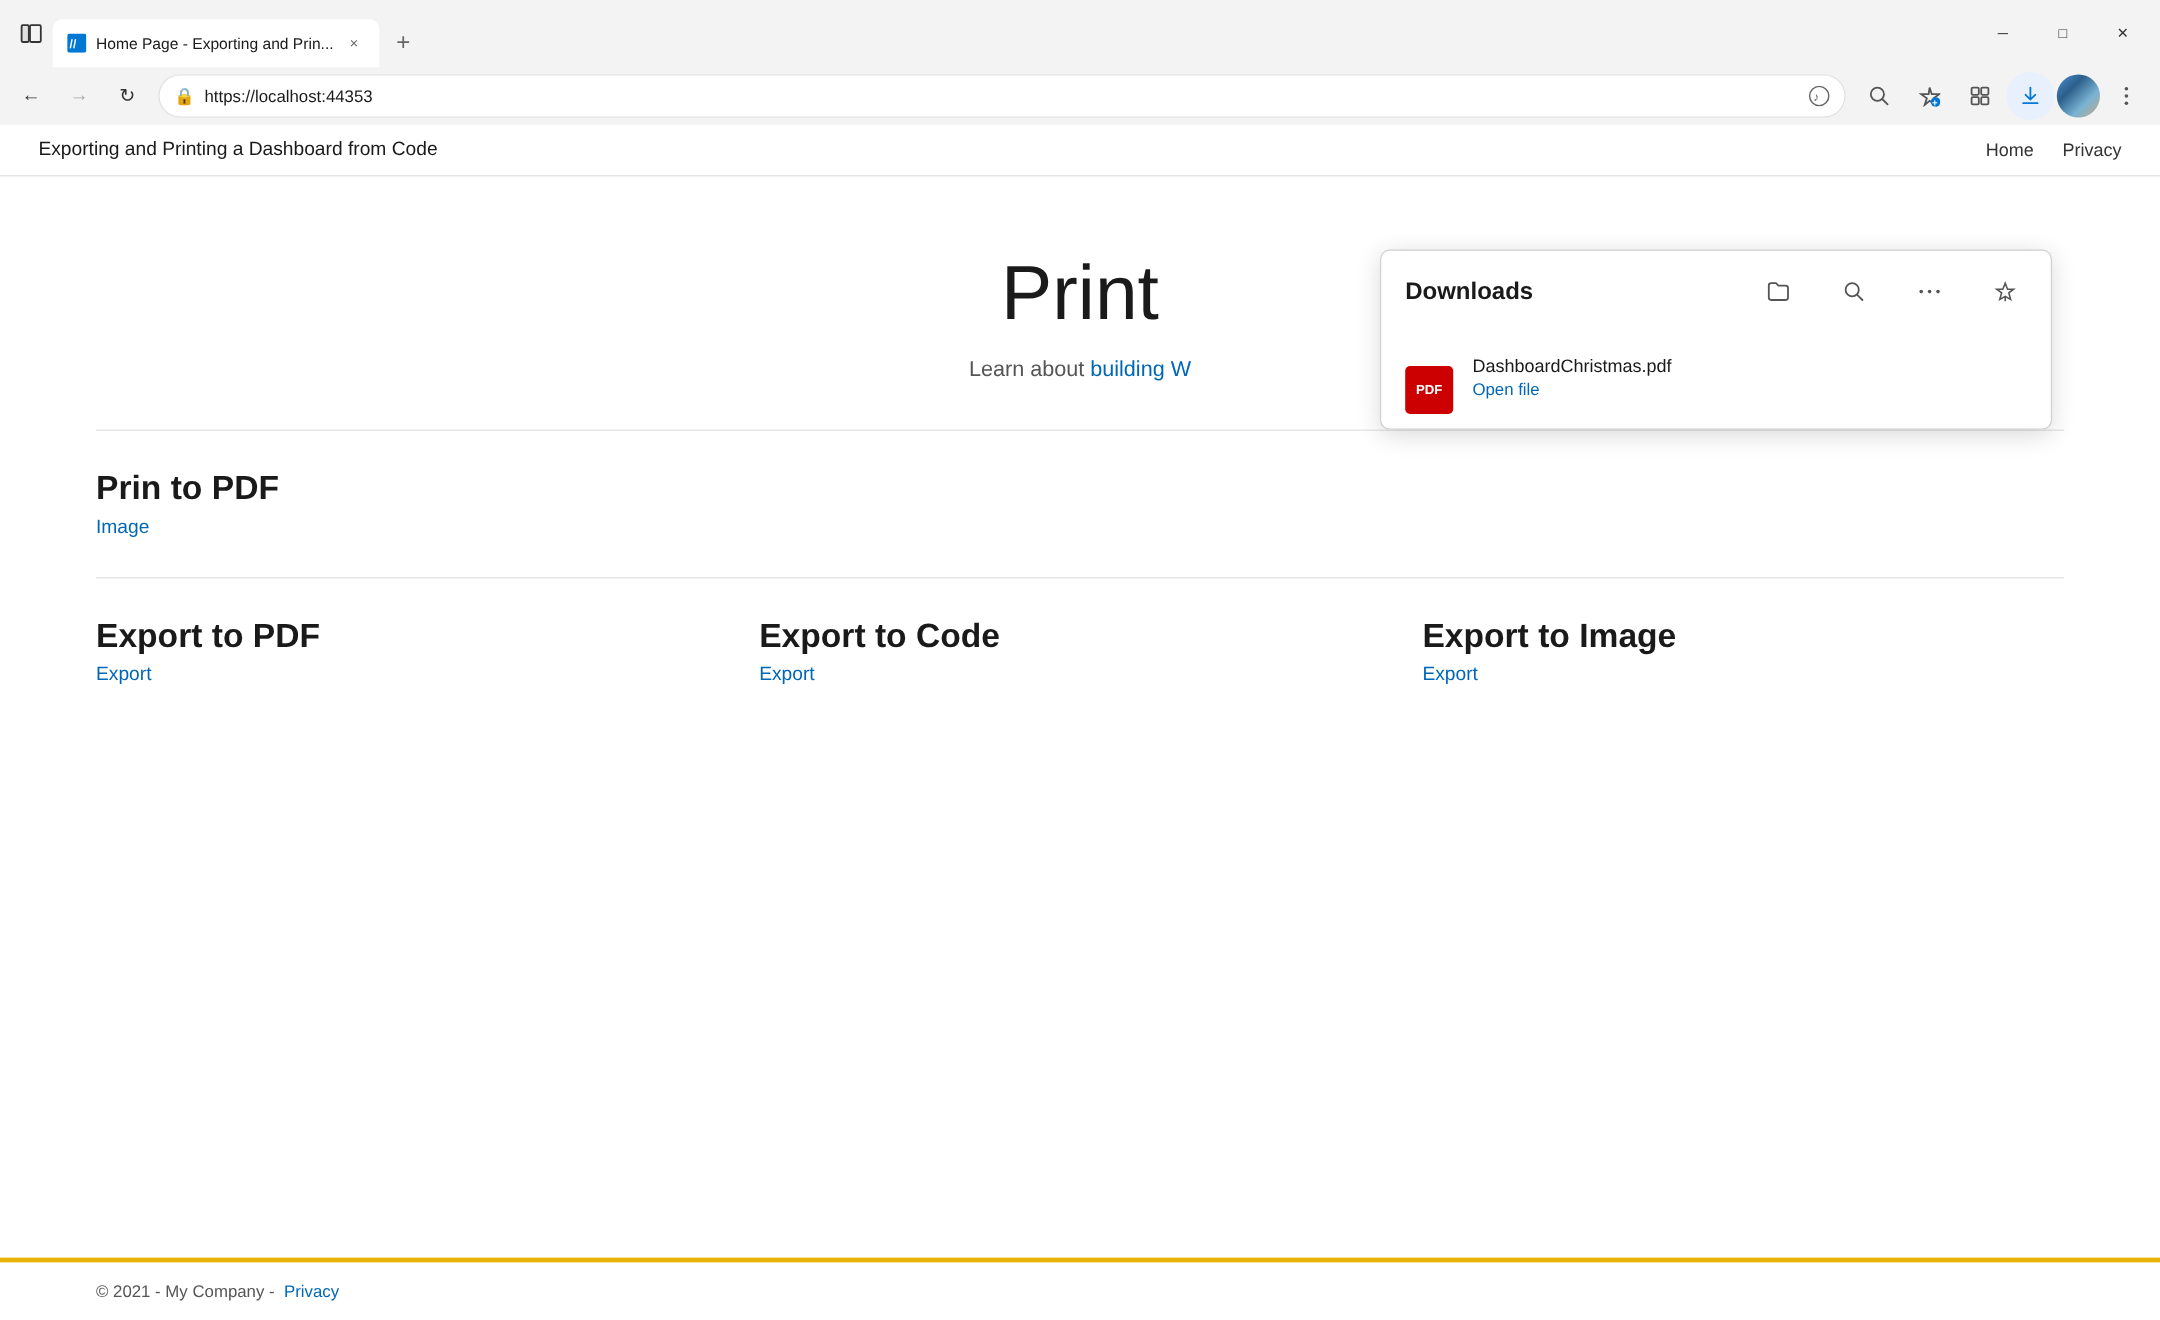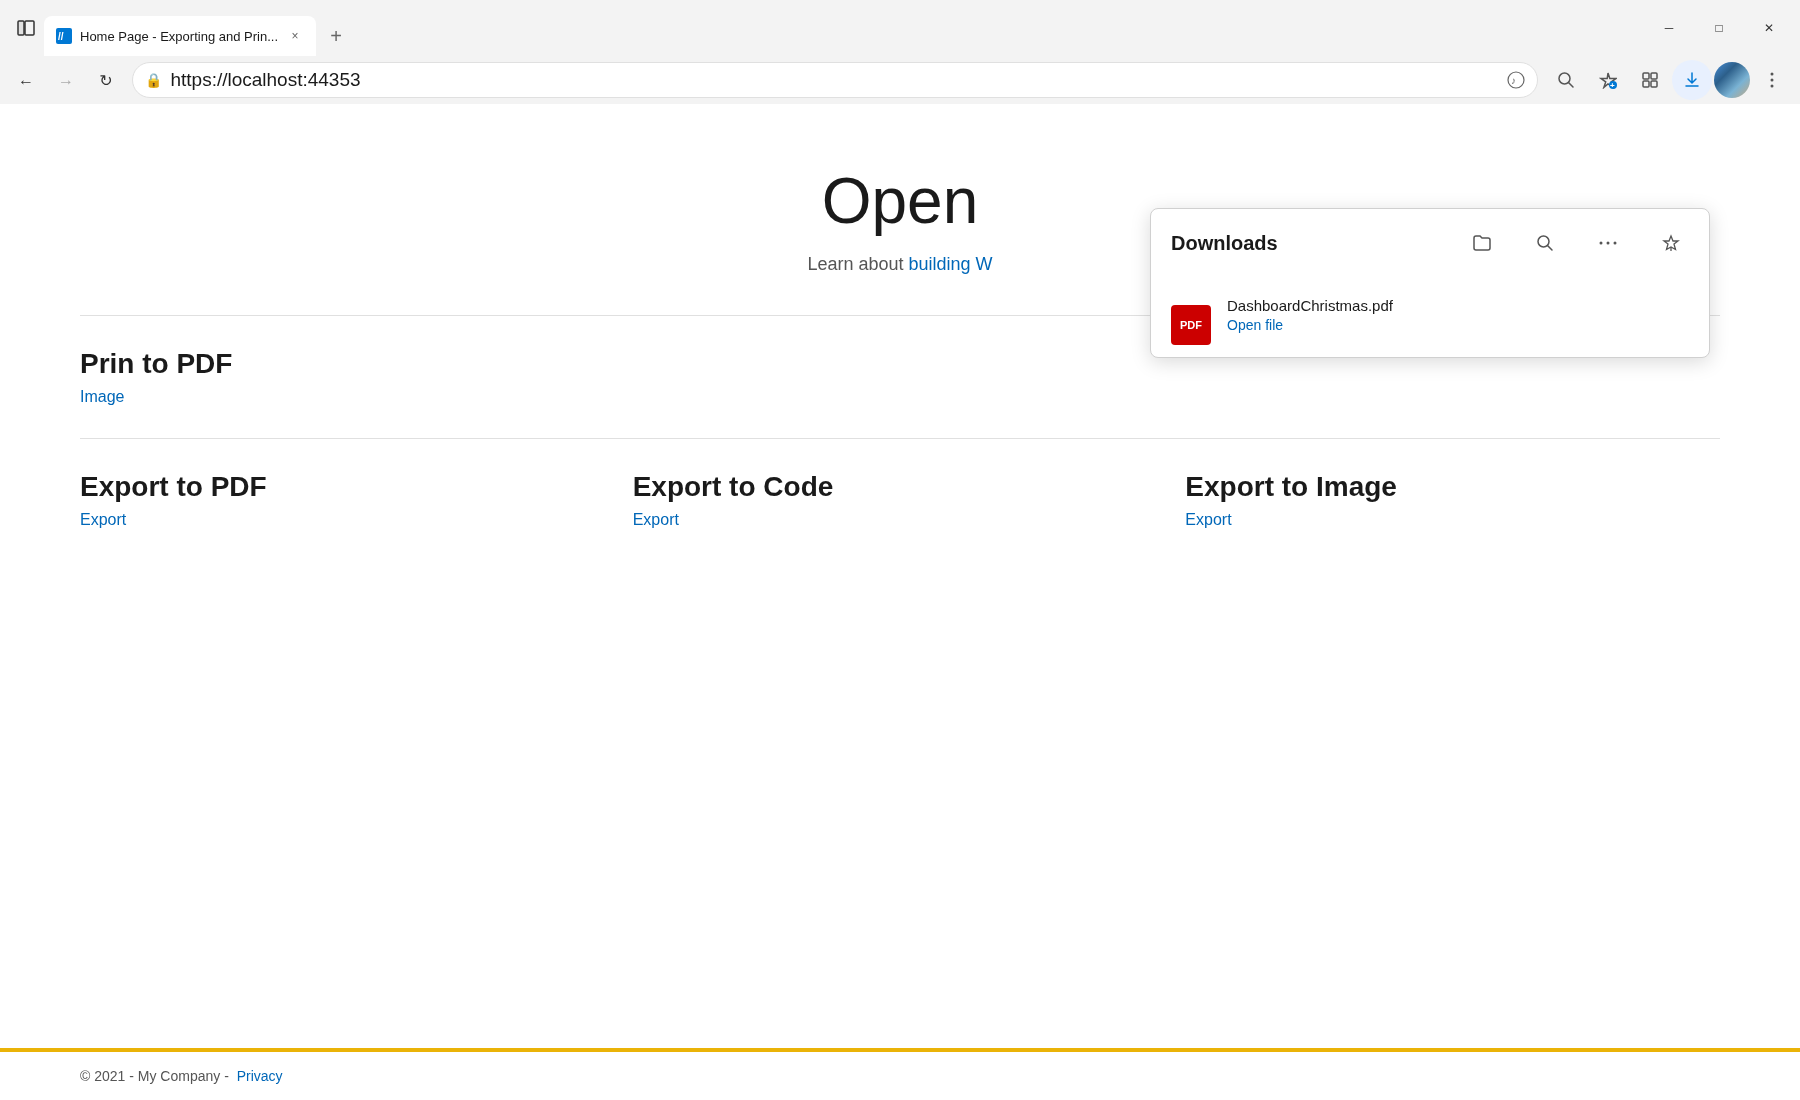--- a/index.html
+++ b/index.html
@@ -120,21 +120,21 @@
       background: #fff;
       border: 1px solid #e0e0e0;
       border-radius: 18px;
       display: flex;
       align-items: center;
       padding: 0 12px;
       gap: 8px;
       margin: 0 4px;
     }
     .address-url {
-      font-size: 19px;
+      font-size: 14px;
       color: #1a1a1a;
       flex: 1;
     }
     .address-icons {
       display: flex;
       align-items: center;
       gap: 2px;
     }
 
     .toolbar-right {
@@ -459,23 +459,28 @@
           <circle cx="2" cy="3" r="1.5" fill="#555"></circle>
           <circle cx="2" cy="9" r="1.5" fill="#555"></circle>
           <circle cx="2" cy="15" r="1.5" fill="#555"></circle>
         </svg>
       </div>
     </div>
   </div>
 
   <div class="webpage" style="height: 996px; position: relative;">
 
+    <div class="site-nav">
+      <span class="site-nav-brand">Exporting and Printing a Dashboard from Code</span>
+      <a class="site-nav-link">Home</a>
+      <a class="site-nav-link">Privacy</a>
+    </div>
 
     <div class="page-hero">
-      <h1>Open</h1>
+      <h1>Print</h1>
       <p>
         <span>Learn about </span>
         <a>building W</a>
       </p>
     </div>
 
     <div class="page-sections">
       <hr class="section-divider">
       <div class="section">
         <h2>Prin to PDF</h2>

